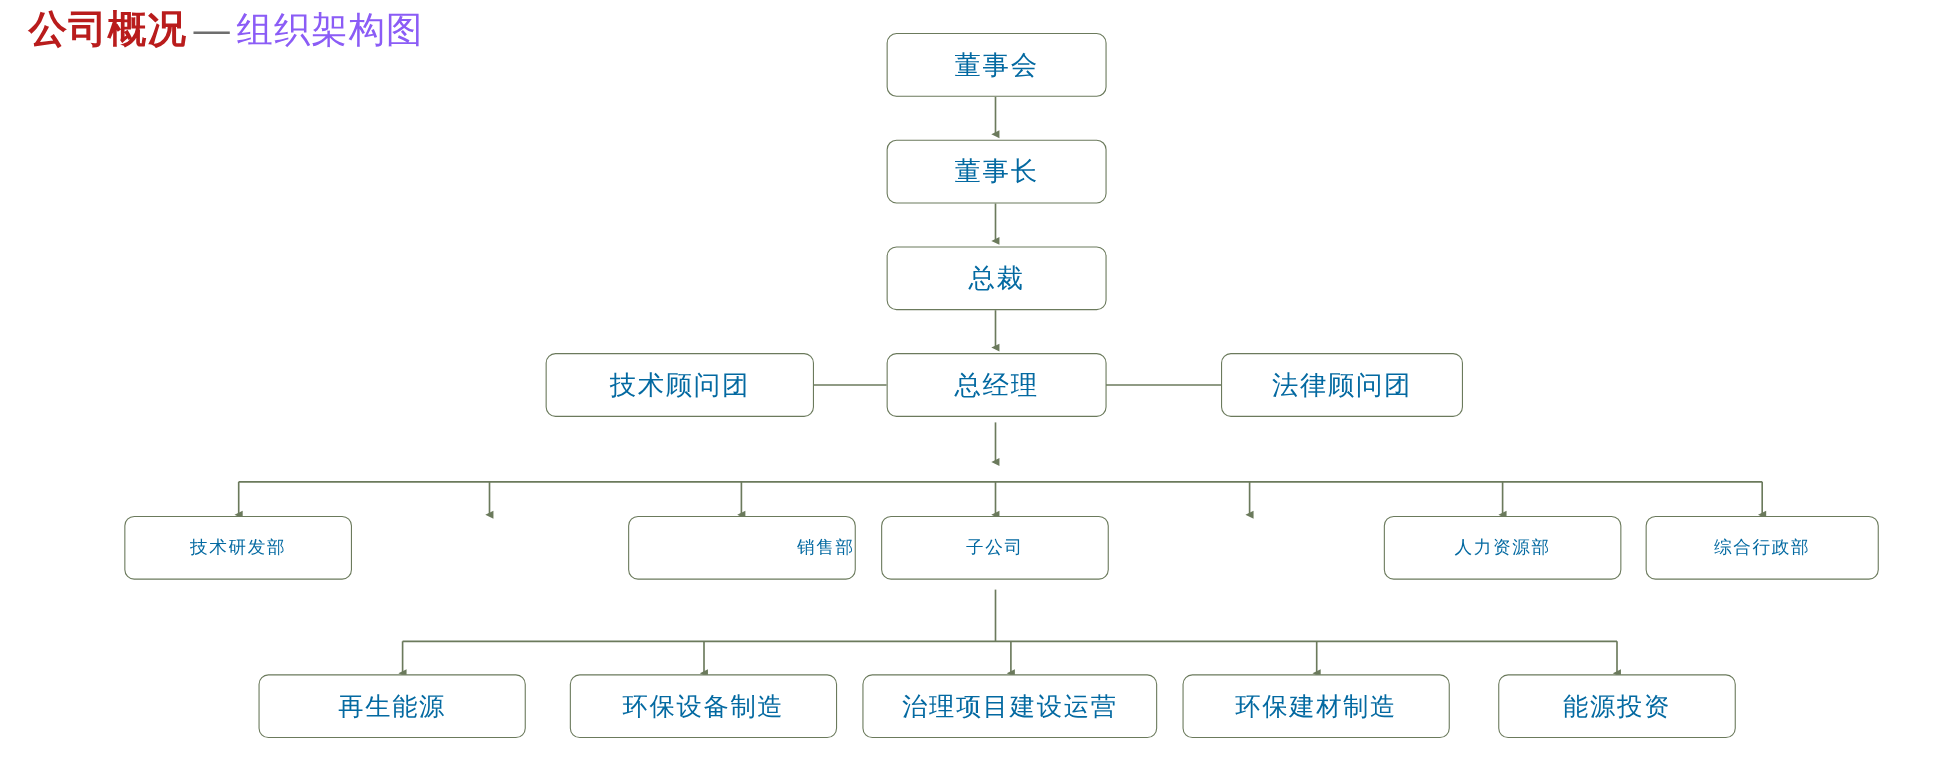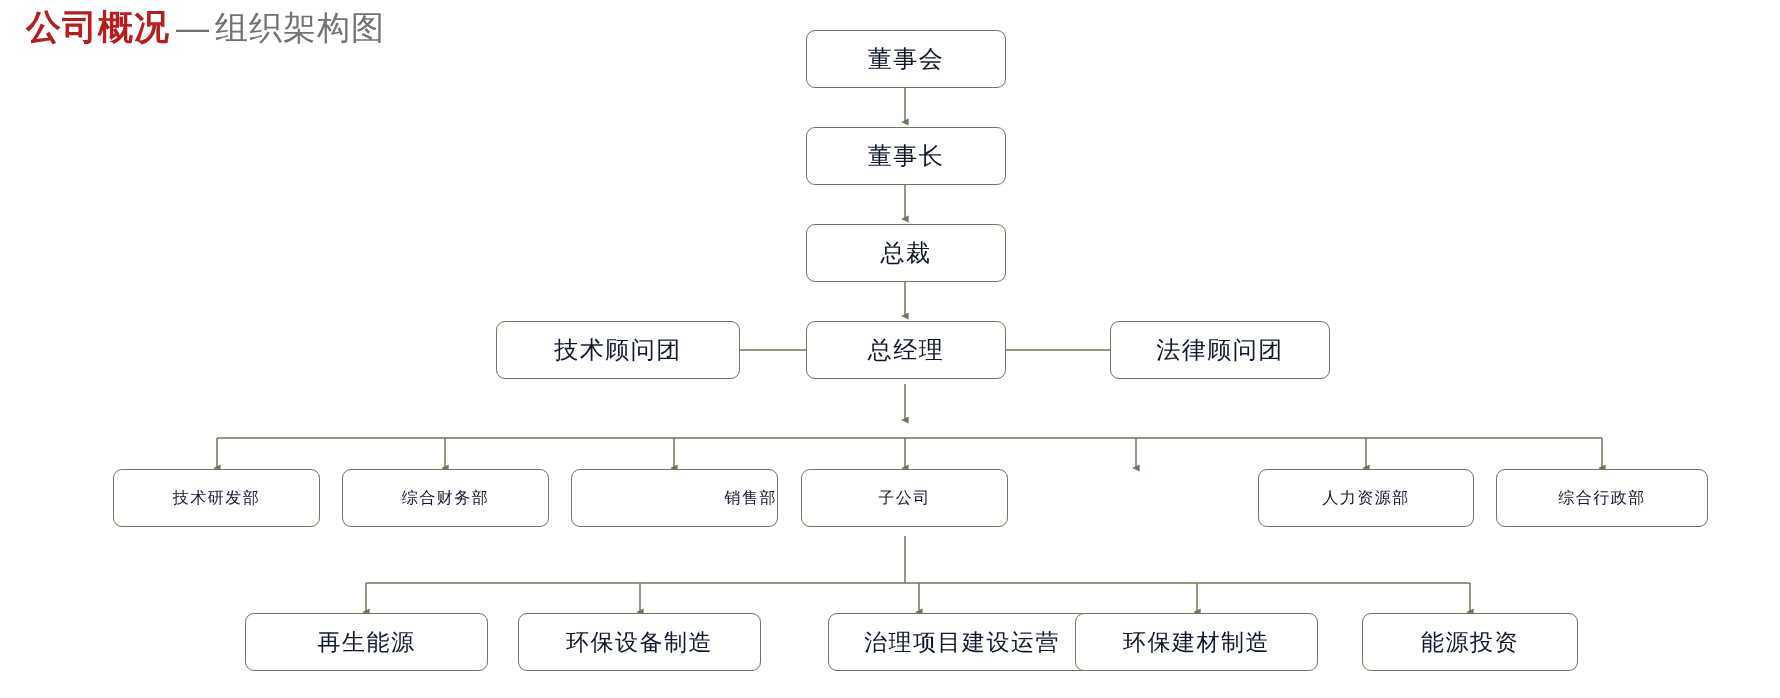--- a/index.html
+++ b/index.html
@@ -36,42 +36,42 @@
   }
   #page-title .t-dash {
     font-size: 33px;
     font-weight: normal;
     color: #6e6e6e;
     padding: 0 6px;
   }
   #page-title .t-sub {
     font-size: 33px;
     font-weight: normal;
-    color: #737373;
+    color: #8b5cf6;
     letter-spacing: 1px;
   }
 
   
   #connectors {
     position: absolute;
     left: 0;
     top: 0;
     width: 1780px;
     height: 698px;
     pointer-events: none;
   }
 
   
   .node {
     position: absolute;
     box-sizing: border-box;
     border: 1.6px solid #6b7a5c;
     border-radius: 9px;
     background: #ffffff;
-    color: #0f172a;
+    color: #0369a1;
     display: flex;
     align-items: center;
     justify-content: center;
     font-size: 24px;
     letter-spacing: 1.5px;
     white-space: nowrap;
   }
   .node.lvl-top  { font-size: 24px; }
   .node.lvl-dept { font-size: 16px; }
   .node.lvl-sub  { font-size: 23px; }
@@ -142,43 +142,40 @@
   <div class="node lvl-top" style="left:806px; top:321px; width:200px; height:58px;">
     <span>总经理</span>
   </div>
   <div class="node lvl-top" style="left:1110px; top:321px; width:220px; height:58px;">
     <span>法律顾问团</span>
   </div>
 
   <div class="node lvl-dept" style="left:113px; top:469px; width:207px; height:58px;">
     <span>技术研发部</span>
   </div>
-  <div class="node lvl-dept" style="left:342px; top:469px; width:207px; height:58px;">
-    <span>综合财务部</span>
-  </div>
   <div class="node lvl-dept" style="left:571px; top:469px; width:207px; height:58px;justify-content:flex-end;">
     <span>销售部</span>
   </div>
   <div class="node lvl-dept" style="left:801px; top:469px; width:207px; height:58px;">
     <span>子公司</span>
   </div>
   <div class="node lvl-dept" style="left:1258px; top:469px; width:216px; height:58px;">
     <span>人力资源部</span>
   </div>
   <div class="node lvl-dept" style="left:1496px; top:469px; width:212px; height:58px;">
     <span>综合行政部</span>
   </div>
 
-  <div class="node lvl-sub" style="left:245px; top:613px; width:243px; height:58px;">
+  <div class="node lvl-sub" style="left:235px; top:613px; width:243px; height:58px;">
     <span>再生能源</span>
   </div>
   <div class="node lvl-sub" style="left:518px; top:613px; width:243px; height:58px;">
     <span>环保设备制造</span>
   </div>
-  <div class="node lvl-sub" style="left:784px; top:613px; width:268px; height:58px;margin-left:44px;">
+  <div class="node lvl-sub" style="left:784px; top:613px; width:268px; height:58px;">
     <span>治理项目建设运营</span>
   </div>
   <div class="node lvl-sub" style="left:1075px; top:613px; width:243px; height:58px;">
     <span>环保建材制造</span>
   </div>
   <div class="node lvl-sub" style="left:1362px; top:613px; width:216px; height:58px;">
     <span>能源投资</span>
   </div>
 
 </div>

